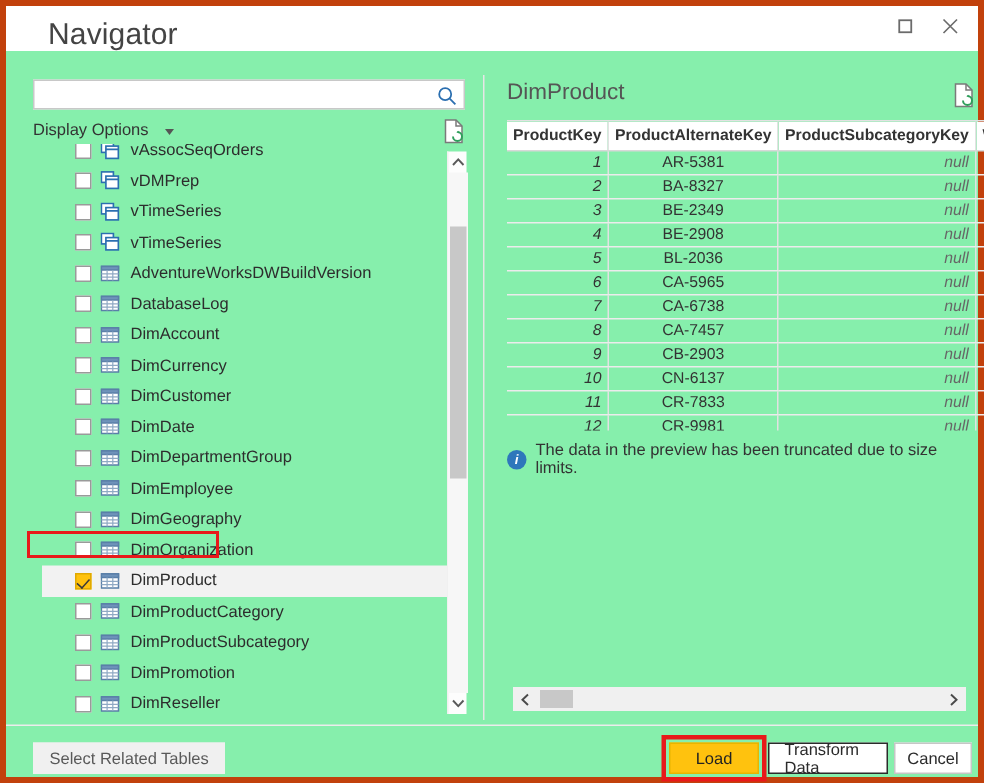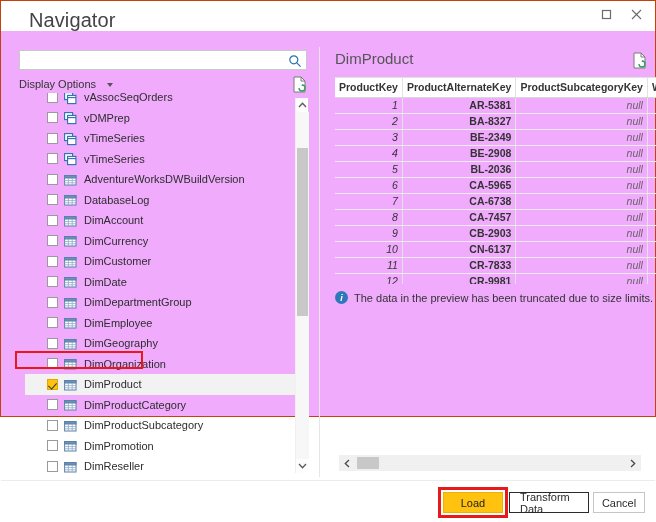--- a/index.html
+++ b/index.html
@@ -4,23 +4,23 @@
 <style>
   * { box-sizing: border-box; margin: 0; padding: 0; }
   html, body {
     width: 656px; height: 522px;
     font-family: "Liberation Sans", sans-serif;
     background: #ffffff;
     overflow: hidden;
   }
   #dialog {
     position: relative;
-    width: 656px; height: 417px;
-    background: #f0abfc;
-    border: 1px solid #c2410c;
+    width: 656px; height: 522px;
+    background: #86efac;
+    border: 4px solid #c2410c;
   }
 
   
   .titlebar {
     position: absolute; top: 0; left: 0; right: 0; height: 30px;
     background: #ffffff;
   }
   .win-btns { position: absolute; right: 4px; top: 0; display: flex; }
   .win-btn {
     width: 30px; height: 26px;
@@ -162,21 +162,21 @@
     padding: 0 4px;
     white-space: nowrap;
     overflow: hidden;
   }
   table.tbl th {
     font-weight: 700; color: #333333; text-align: left;
     background: #ffffff; height: 19px;
     border-bottom: 1px solid #d8d8d8;
   }
   td.num { text-align: right; font-style: italic; color: #333; }
-  td.txt { text-align: right; color: #333; font-weight: bold; }
+  td.txt { text-align: center; color: #333; }
   td.nul { text-align: right; font-style: italic; color: #666; }
   .c1 { width: 64px; } .c2 { width: 104px; } .c3 { width: 120px; } .c4 { width: 60px; }
 
   
   .notice {
     position: absolute; left: 334px; top: 290px;
     display: flex; align-items: center; gap: 6px;
     font-size: 11px; color: #333333;
   }
   .info-icon {
@@ -594,18 +594,19 @@
     </div>
     <div class="hs-thumb"></div>
     <div class="hs-arrow hs-r">
       <svg width="6" height="9" viewBox="0 0 6 9">
           <path d="M1 1 L4.7 4.5 L1 8" fill="none" stroke="#4a4a4a" stroke-width="1.3"></path>
         </svg>
     </div>
   </div>
 
   <div class="footer-sep"></div>
+  <div class="btn btn-related">Select Related Tables</div>
   <div class="btn btn-load">Load</div>
   <div class="btn btn-transform">Transform Data</div>
   <div class="btn btn-cancel">Cancel</div>
   <div class="anno-load"></div>
 
 </div>
 
 </body></html>

